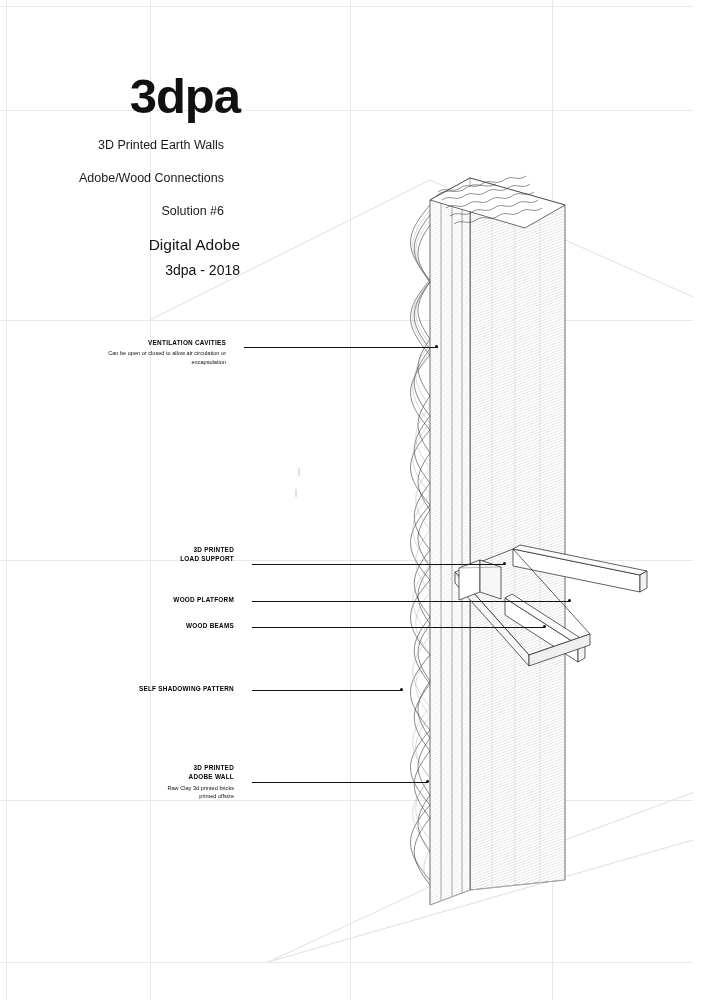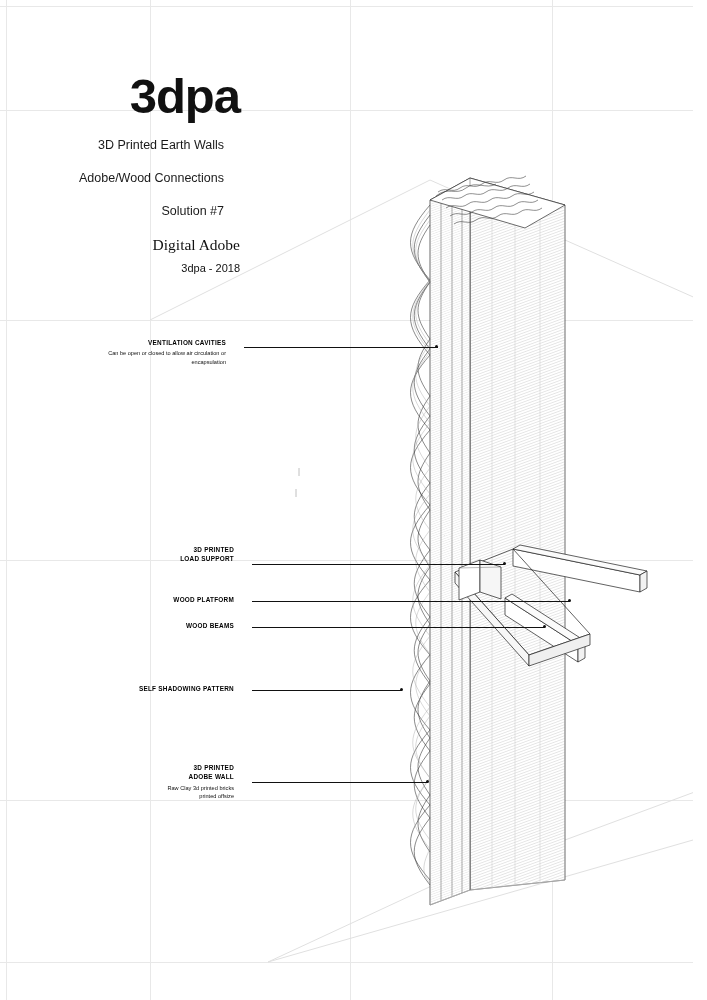--- a/index.html
+++ b/index.html
@@ -44,24 +44,23 @@
   .sub {
     font-size: 12.5px;
     line-height: 1.35;
     margin: 16px;
     color: #1a1a1a;
   }
   #prodname {
     font-size: 15.5px;
     margin: 14px 0 0 0;
     color: #111;
-    font-family: Liberation Serif, serif;
   }
   #prodyear {
-    font-size: 11px;
+    font-size: 14px;
     margin: 8px 0 0 0;
     color: #111;
   }
 
   
   .ann {
     position: absolute;
     text-align: right;
     color: #000;
   }
@@ -255,21 +254,21 @@
     <g stroke="#b0b0b0" stroke-width="0.8">
       <line x1="299" y1="468" x2="299" y2="476"></line>
       <line x1="296" y1="489" x2="296" y2="497"></line>
     </g>
   </svg>
 
   <div id="titleblock">
     <div id="brand">3dpa</div>
     <div class="sub">3D Printed Earth Walls</div>
     <div class="sub">Adobe/Wood Connections</div>
-    <div class="sub">Solution #7</div>
+    <div class="sub">Solution #6</div>
     <div id="prodname">Digital Adobe</div>
     <div id="prodyear">3dpa - 2018</div>
   </div>
 
   <div class="ann" style="right:467px; top:338px; width:180px;">
     <div class="ttl">VENTILATION CAVITIES</div>
     <div class="desc">Can be open or closed to allow air circulation or
 encapsulation</div>
   </div>
   <div class="leader" style="left:244px; top:347px; width:194px;"></div>

